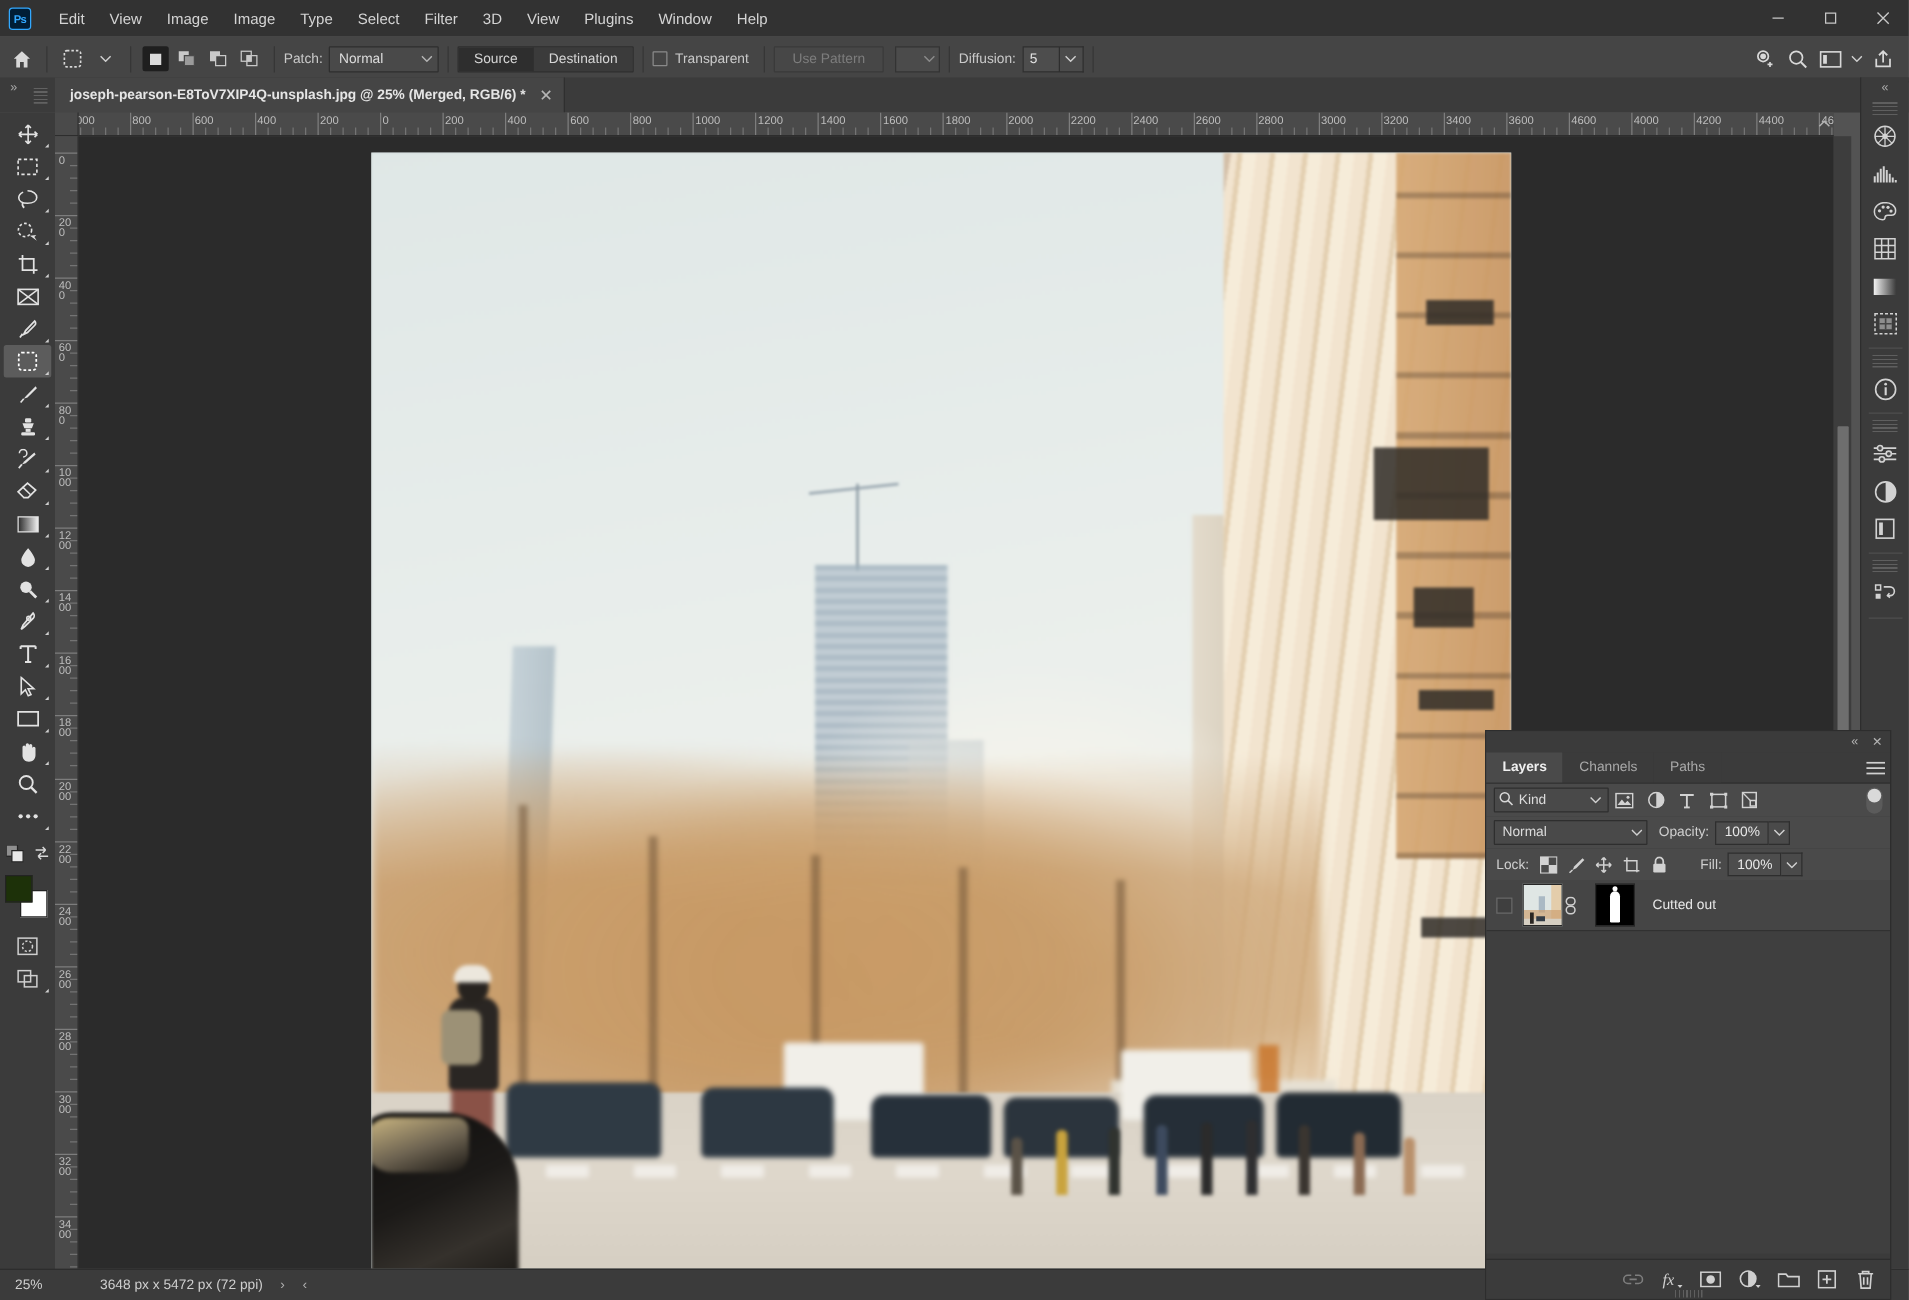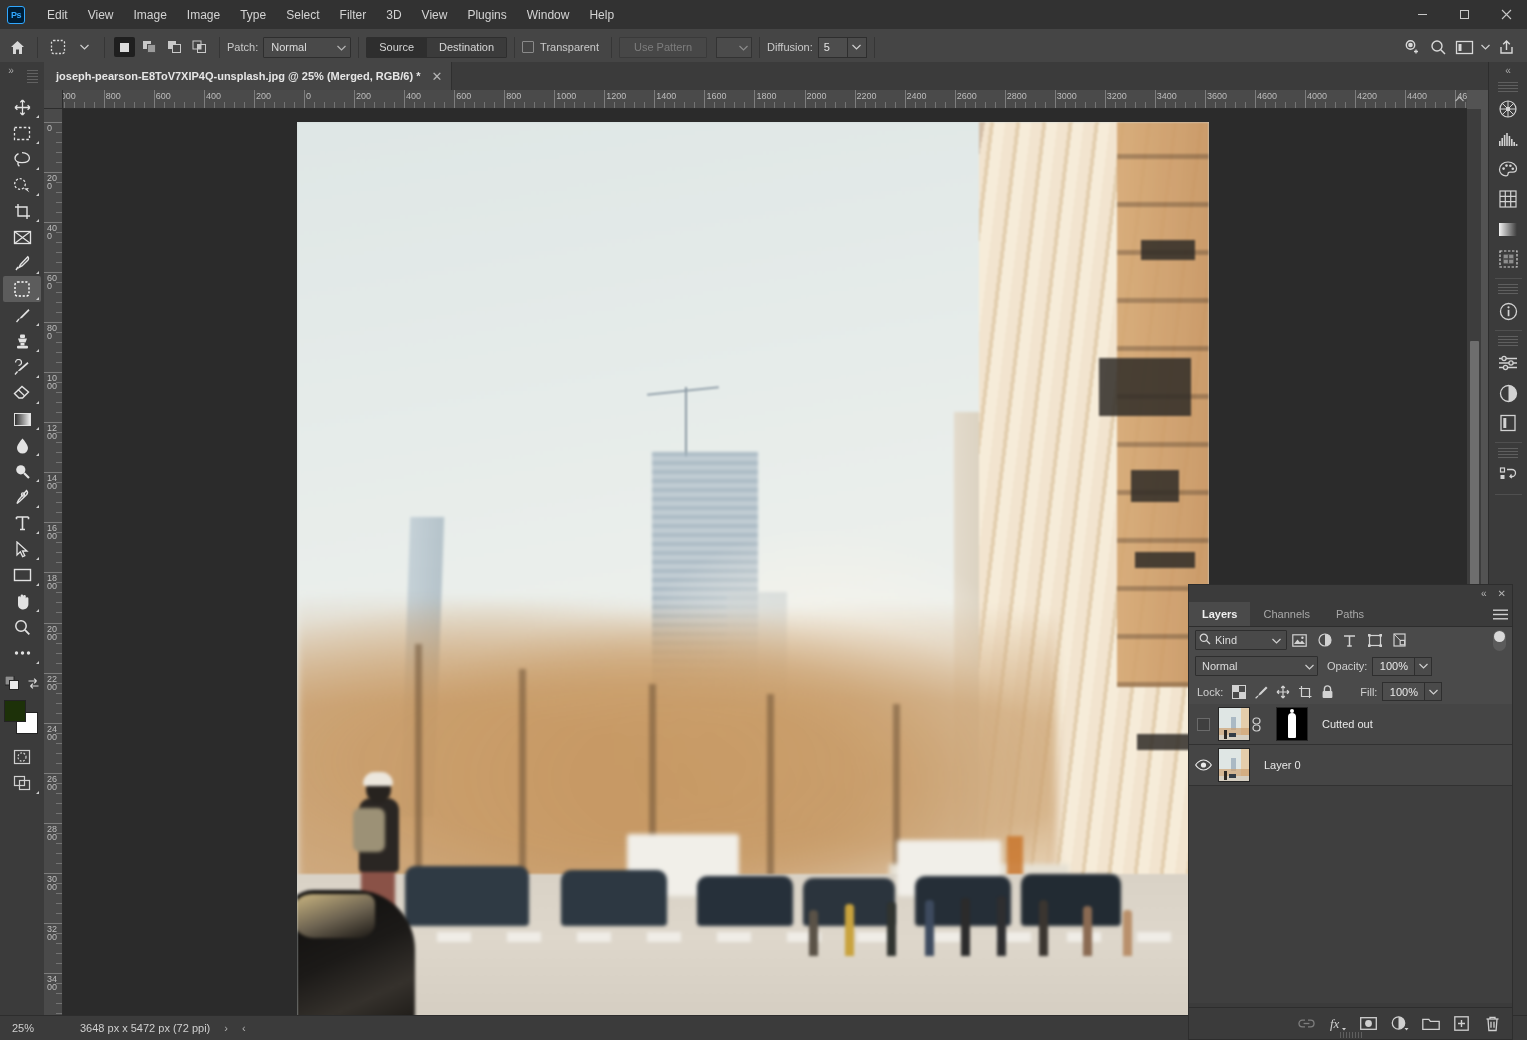--- a/index.html
+++ b/index.html
@@ -1468,42 +1468,20 @@
               <rect x="2" y="8" width="7" height="6" rx="3"></rect>
           </svg>
         </div>
         <div class="mask-thumb">
           <span class="mask-fig"></span>
         </div>
         <div class="layer-name">Cutted out</div>
       </div>
 
 
-      <div class="layer-row">
-        <div class="eye-cell">
-          <svg width="17" height="12" viewBox="0 0 17 12">
-            <path d="M8.5 1 C12.8 1 15.8 5 16.3 6 C15.8 7 12.8 11 8.5 11 C4.2 11 1.2 7 0.7 6 C1.2 5 4.2 1 8.5 1 Z" fill="none" stroke="#e8e8e8" stroke-width="1.2"></path>
-            <circle cx="8.5" cy="6" r="2.6" fill="#e8e8e8"></circle>
-          </svg>
-        </div>
-        <div class="thumb-box">
-          <span class="mini-photo">
-            <svg width="32" height="34" viewBox="0 0 32 34" preserveAspectRatio="none">
-              <rect width="32" height="34" fill="#dfe6e4"></rect>
-              <rect x="22" y="0" width="10" height="34" fill="#e4cdab"></rect>
-              <rect x="12" y="9" width="5" height="13" fill="#aab9c4"></rect>
-              <rect x="0" y="20" width="32" height="8" fill="#cda172" opacity=".7"></rect>
-              <rect x="0" y="27" width="32" height="7" fill="#d6cfc2"></rect>
-              <rect x="5" y="22" width="3" height="9" fill="#2b2723"></rect>
-              <rect x="10" y="25" width="7" height="4" fill="#333c46"></rect>
-            </svg>
-          </span>
-        </div>
-        <div class="layer-name">Layer 0</div>
-      </div>
     </div>
 
     <div class="lp-footer">
       <div class="foot-ic dim">
         <svg width="17" height="11" viewBox="0 0 17 11" fill="none" stroke="#7e7e7e" stroke-width="1.3">
           <path d="M7 2.2 H4.3 a3.3 3.3 0 0 0 0 6.6 H7"></path>
             <path d="M10 2.2 h2.7 a3.3 3.3 0 0 1 0 6.6 H10"></path>
             <path d="M5.6 5.5 h5.8"></path>
         </svg>
       </div>

